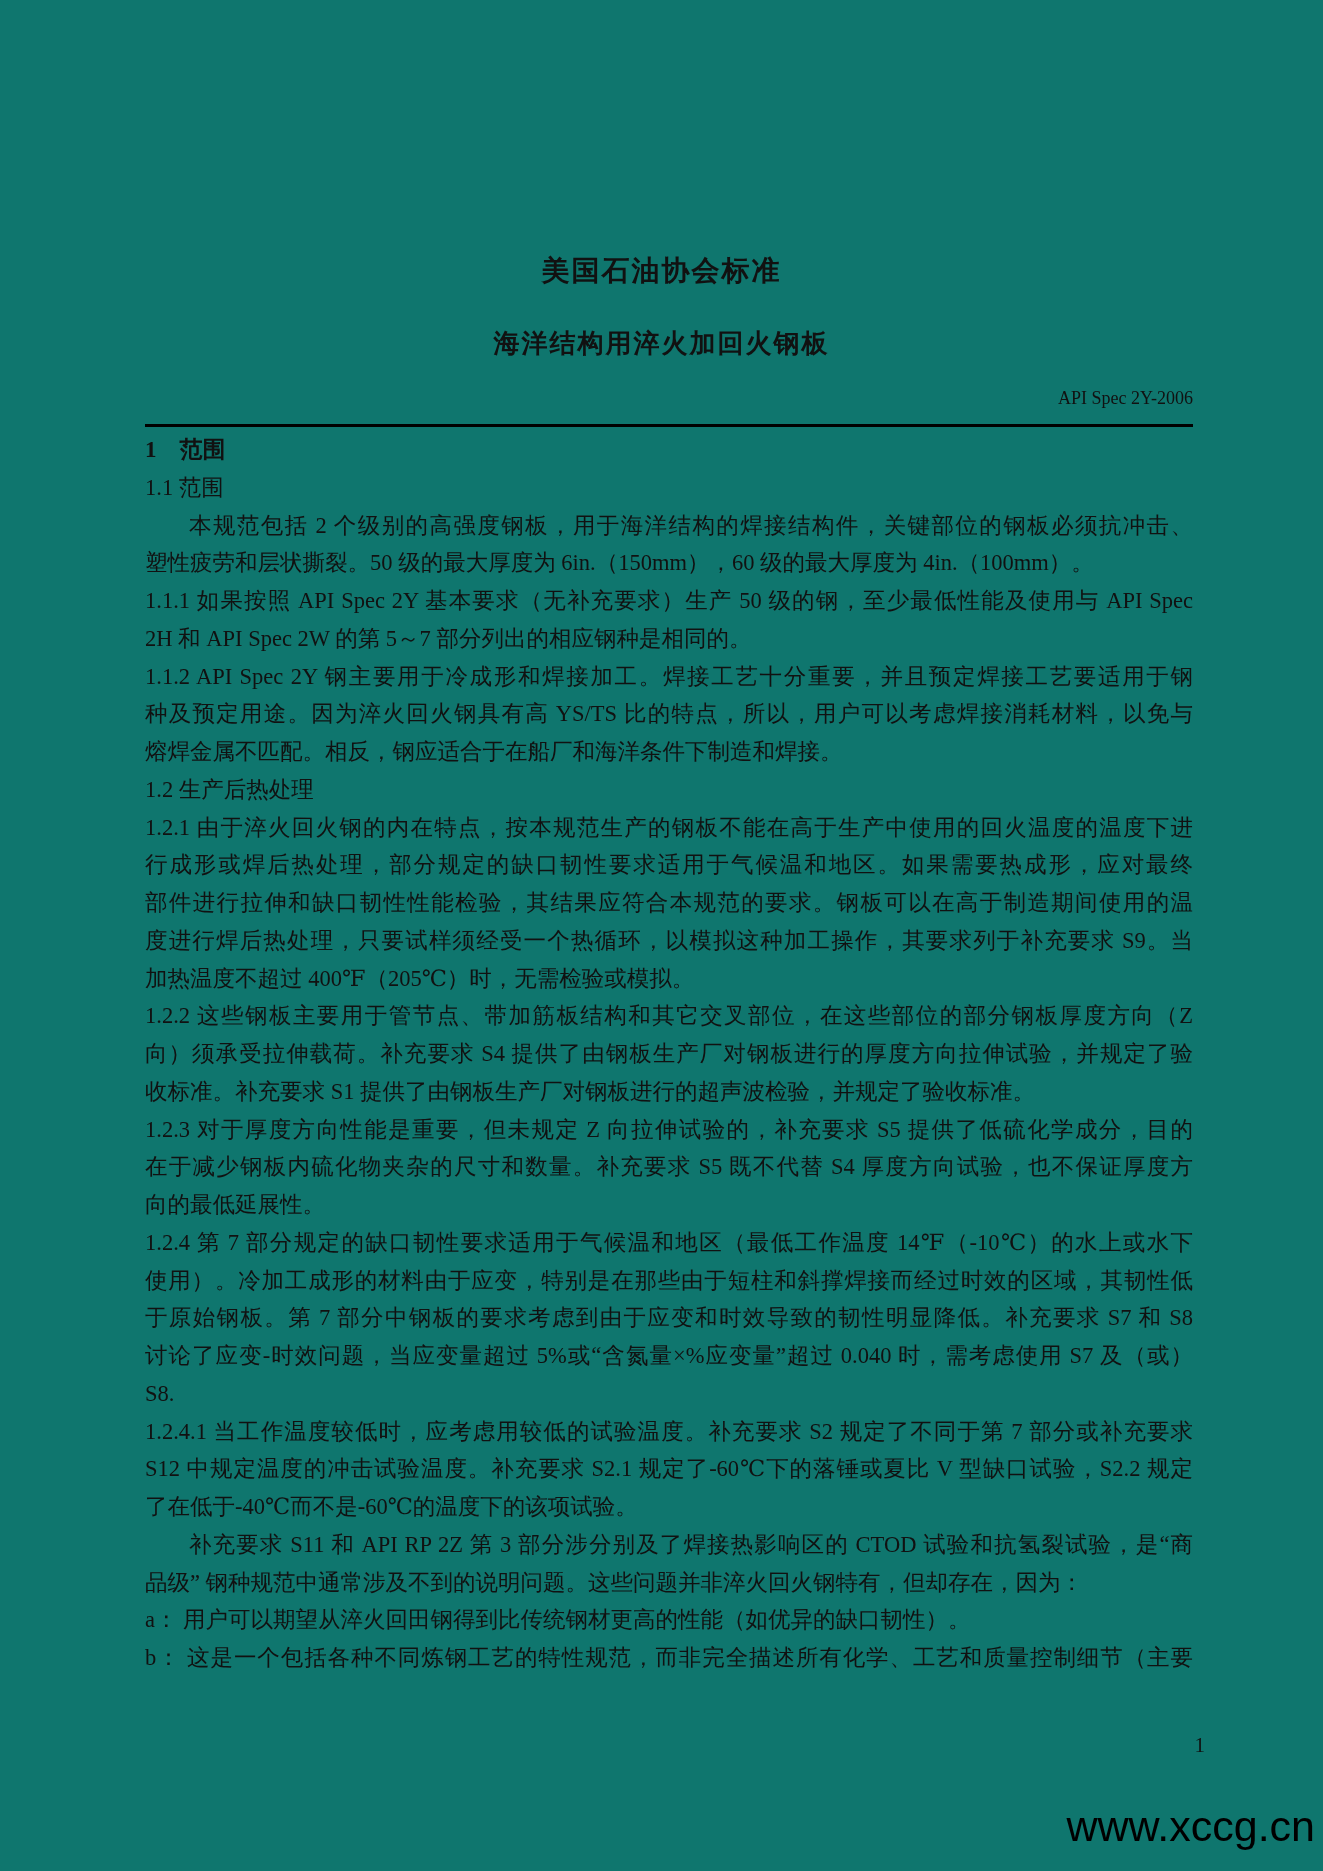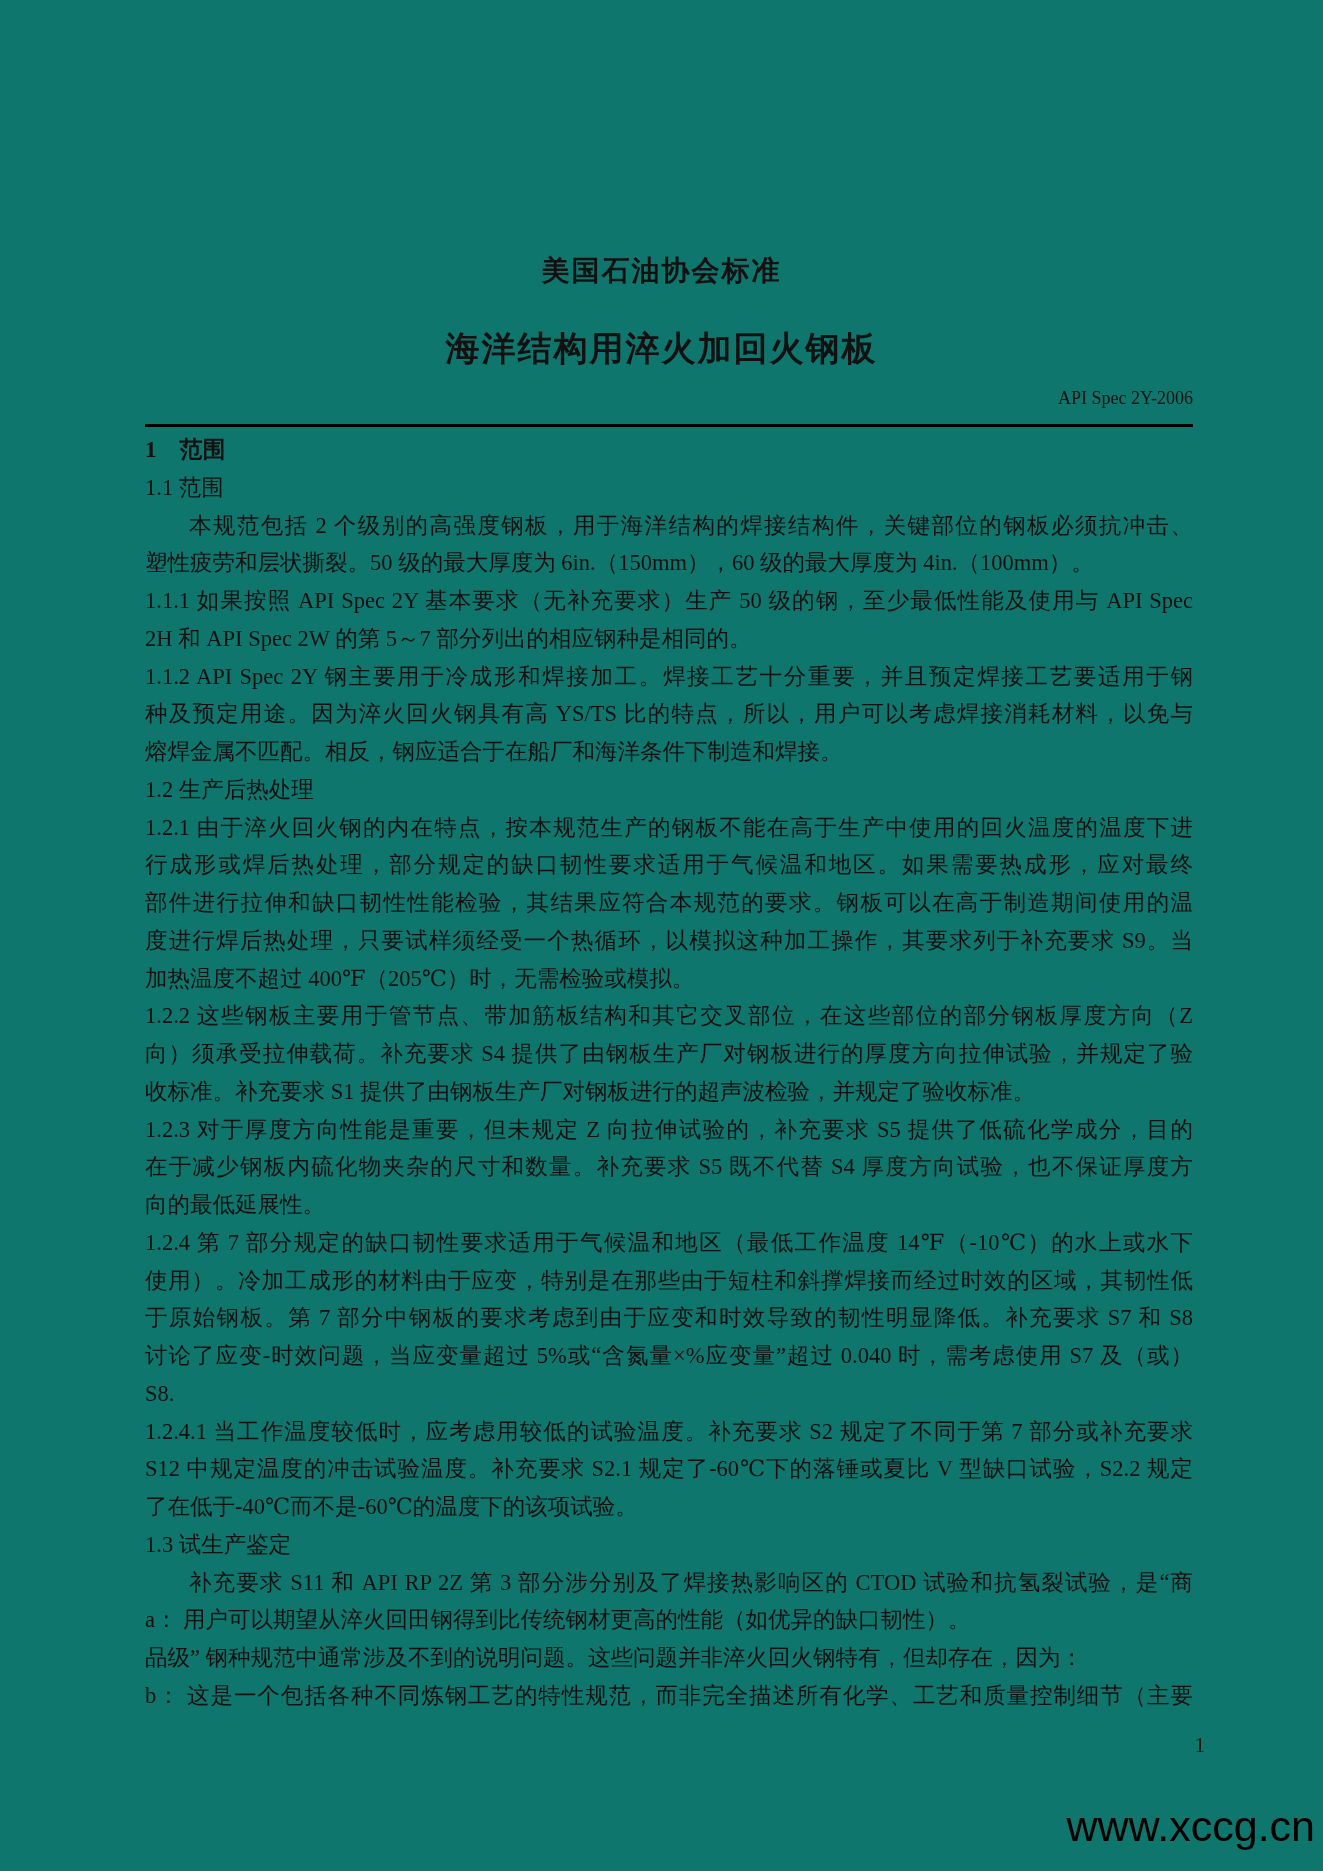--- a/index.html
+++ b/index.html
@@ -12,21 +12,21 @@
     font-family:"Liberation Serif","DejaVu Serif",serif;
   }
   .title1{
     position:absolute;top:252px;left:0;width:100%;
     text-align:center;font-size:28px;font-weight:bold;
     font-family:"Liberation Sans","DejaVu Sans",sans-serif;
     letter-spacing:2px;
   }
   .title2{
     position:absolute;top:326px;left:0;width:100%;
-    text-align:center;font-size:34px;font-weight:bold;
+    text-align:center;font-size:26px;font-weight:bold;
     font-family:"Liberation Sans","DejaVu Sans",sans-serif;
     letter-spacing:2px;
   }
   .spec{
     position:absolute;top:388px;left:145px;width:1048px;
     text-align:right;font-size:18px;
   }
   .rule{
     position:absolute;top:424px;left:145px;width:1048px;height:3px;
     background:#000;
@@ -87,21 +87,20 @@
       <div class="line j">在于减少钢板内硫化物夹杂的尺寸和数量。补充要求 S5 既不代替 S4 厚度方向试验，也不保证厚度方</div>
       <div class="line e">向的最低延展性。</div>
       <div class="line j">1.2.4 第 7 部分规定的缺口韧性要求适用于气候温和地区（最低工作温度 14℉（-10℃）的水上或水下</div>
       <div class="line j">使用）。冷加工成形的材料由于应变，特别是在那些由于短柱和斜撑焊接而经过时效的区域，其韧性低</div>
       <div class="line j">于原始钢板。第 7 部分中钢板的要求考虑到由于应变和时效导致的韧性明显降低。补充要求 S7 和 S8</div>
       <div class="line j">讨论了应变-时效问题，当应变量超过 5%或“含氮量×%应变量”超过 0.040 时，需考虑使用 S7 及（或）</div>
       <div class="line e">S8.</div>
       <div class="line j">1.2.4.1 当工作温度较低时，应考虑用较低的试验温度。补充要求 S2 规定了不同于第 7 部分或补充要求</div>
       <div class="line j">S12 中规定温度的冲击试验温度。补充要求 S2.1 规定了-60℃下的落锤或夏比 V 型缺口试验，S2.2 规定</div>
       <div class="line e">了在低于-40℃而不是-60℃的温度下的该项试验。</div>
-      <div class="line p">1.3 试生产鉴定</div>
       <div class="line ij">补充要求 S11 和 API RP 2Z 第 3 部分涉分别及了焊接热影响区的 CTOD 试验和抗氢裂试验，是“商</div>
+      <div class="line e">品级” 钢种规范中通常涉及不到的说明问题。这些问题并非淬火回火钢特有，但却存在，因为：</div>
       <div class="line e">a： 用户可以期望从淬火回田钢得到比传统钢材更高的性能（如优异的缺口韧性）。</div>
-      <div class="line e">品级” 钢种规范中通常涉及不到的说明问题。这些问题并非淬火回火钢特有，但却存在，因为：</div>
       <div class="line j">b： 这是一个包括各种不同炼钢工艺的特性规范，而非完全描述所有化学、工艺和质量控制细节（主要</div>
     </div>
   <div class="pagenum">1</div>
   <div class="watermark">www.xccg.cn</div>
 </div>
 
 </body></html>

